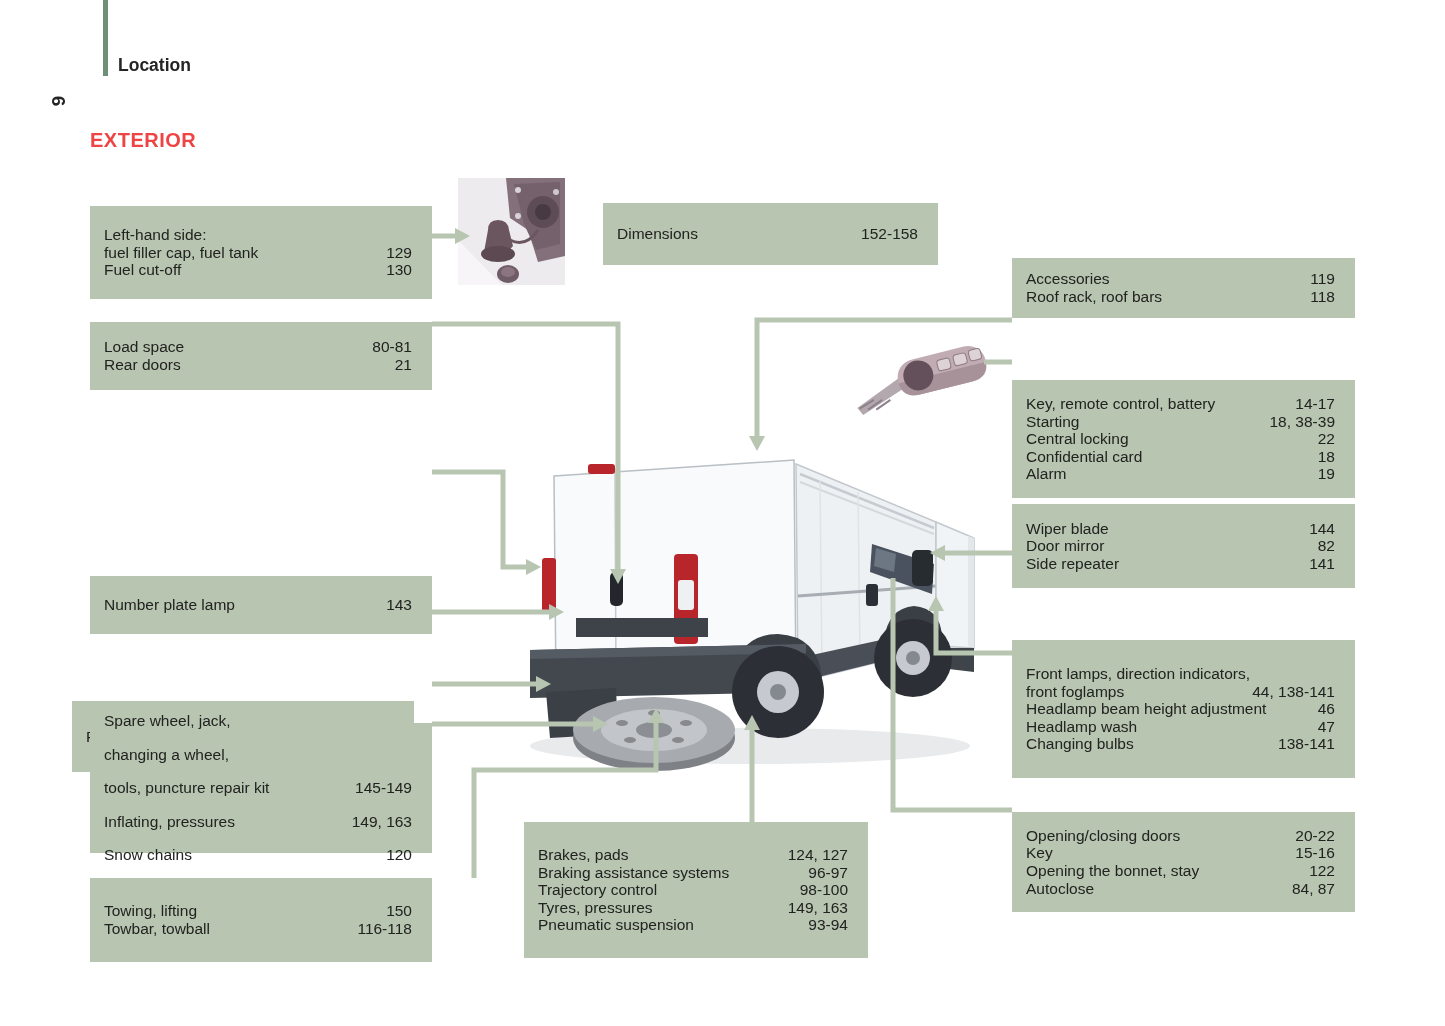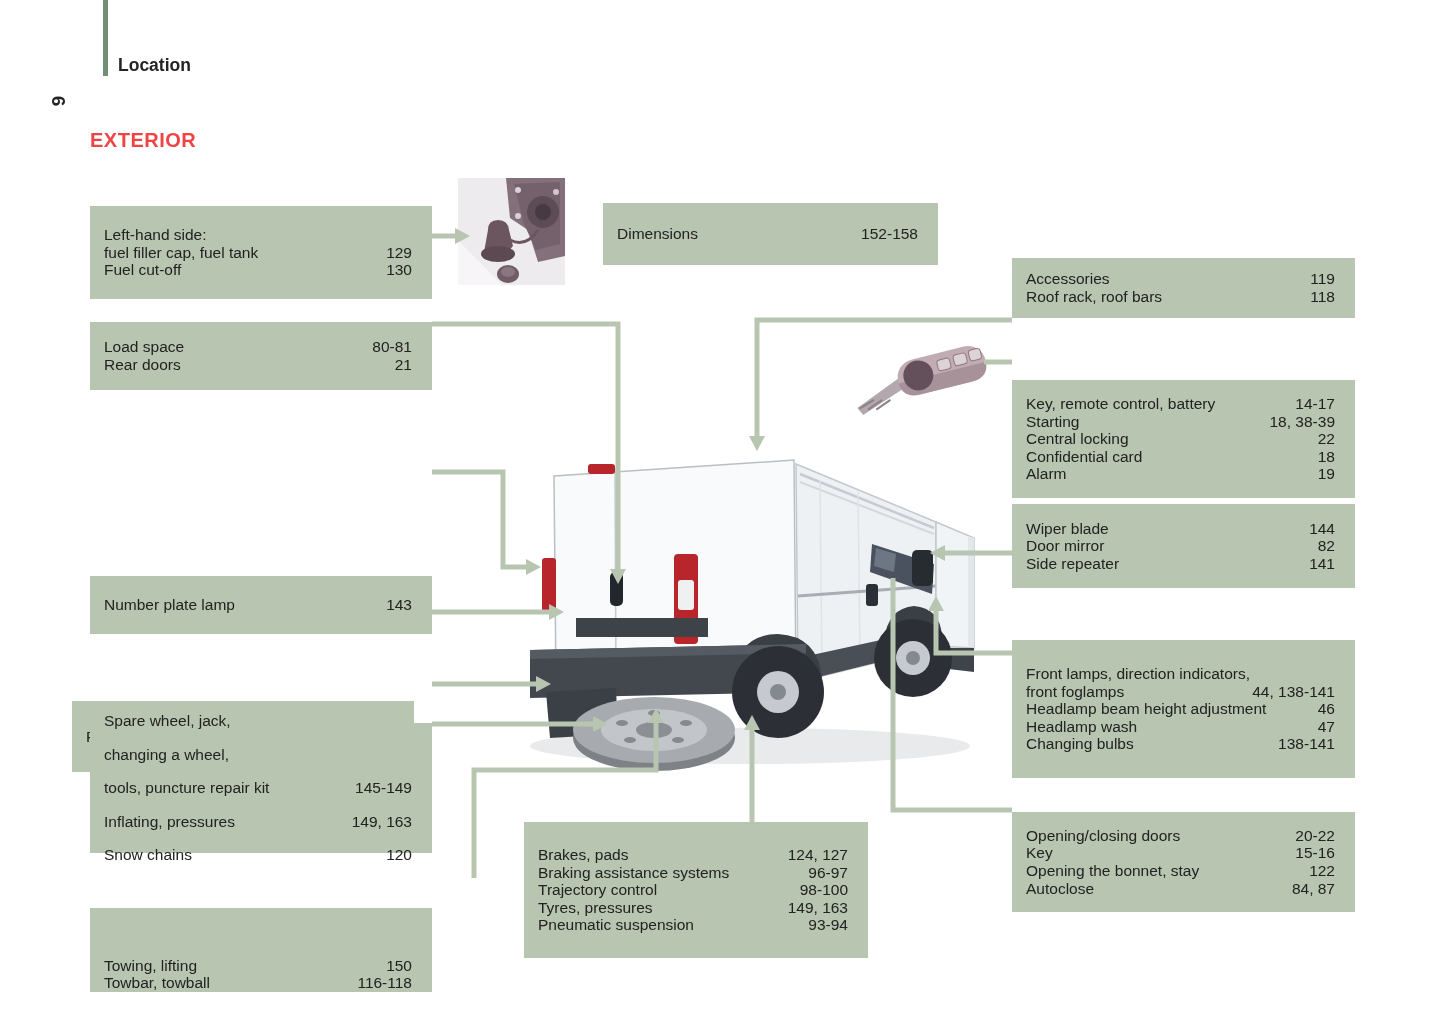--- a/index.html
+++ b/index.html
@@ -21,21 +21,21 @@
   .row{display:flex;justify-content:space-between;}
   .lbl{white-space:nowrap;}
   .val{white-space:nowrap;text-align:right;padding-left:10px;}
   
   .b-fuel{left:90px;top:206px;width:342px;height:93px;}
   .b-load{left:90px;top:322px;width:342px;height:68px;}
   .b-rlamps{left:90px;top:431px;width:342px;height:91px;}
   .b-nplate{left:90px;top:576px;width:342px;height:58px;}
   .b-sensors{left:72px;top:656px;width:342px;height:71px;margin-top:45px;}
   .b-spare{left:90px;top:723px;width:342px;height:130px;gap:16px;}
-  .b-towing{left:90px;top:908px;width:342px;height:84px;justify-content:flex-end;}
+  .b-towing{left:90px;top:878px;width:342px;height:84px;}
   .b-dims{left:603px;top:203px;width:335px;height:62px;}
   .b-brakes{left:524px;top:822px;width:344px;height:136px;}
   .b-access{left:1012px;top:258px;width:343px;height:60px;}
   .b-key{left:1012px;top:380px;width:343px;height:118px;}
   .b-wiper{left:1012px;top:504px;width:343px;height:84px;}
   .b-flamps{left:1012px;top:640px;width:343px;height:138px;}
   .b-opening{left:1012px;top:812px;width:343px;height:100px;}
   .art{position:absolute;z-index:1;}
   .lines{position:absolute;left:0;top:0;z-index:2;}
 </style>

